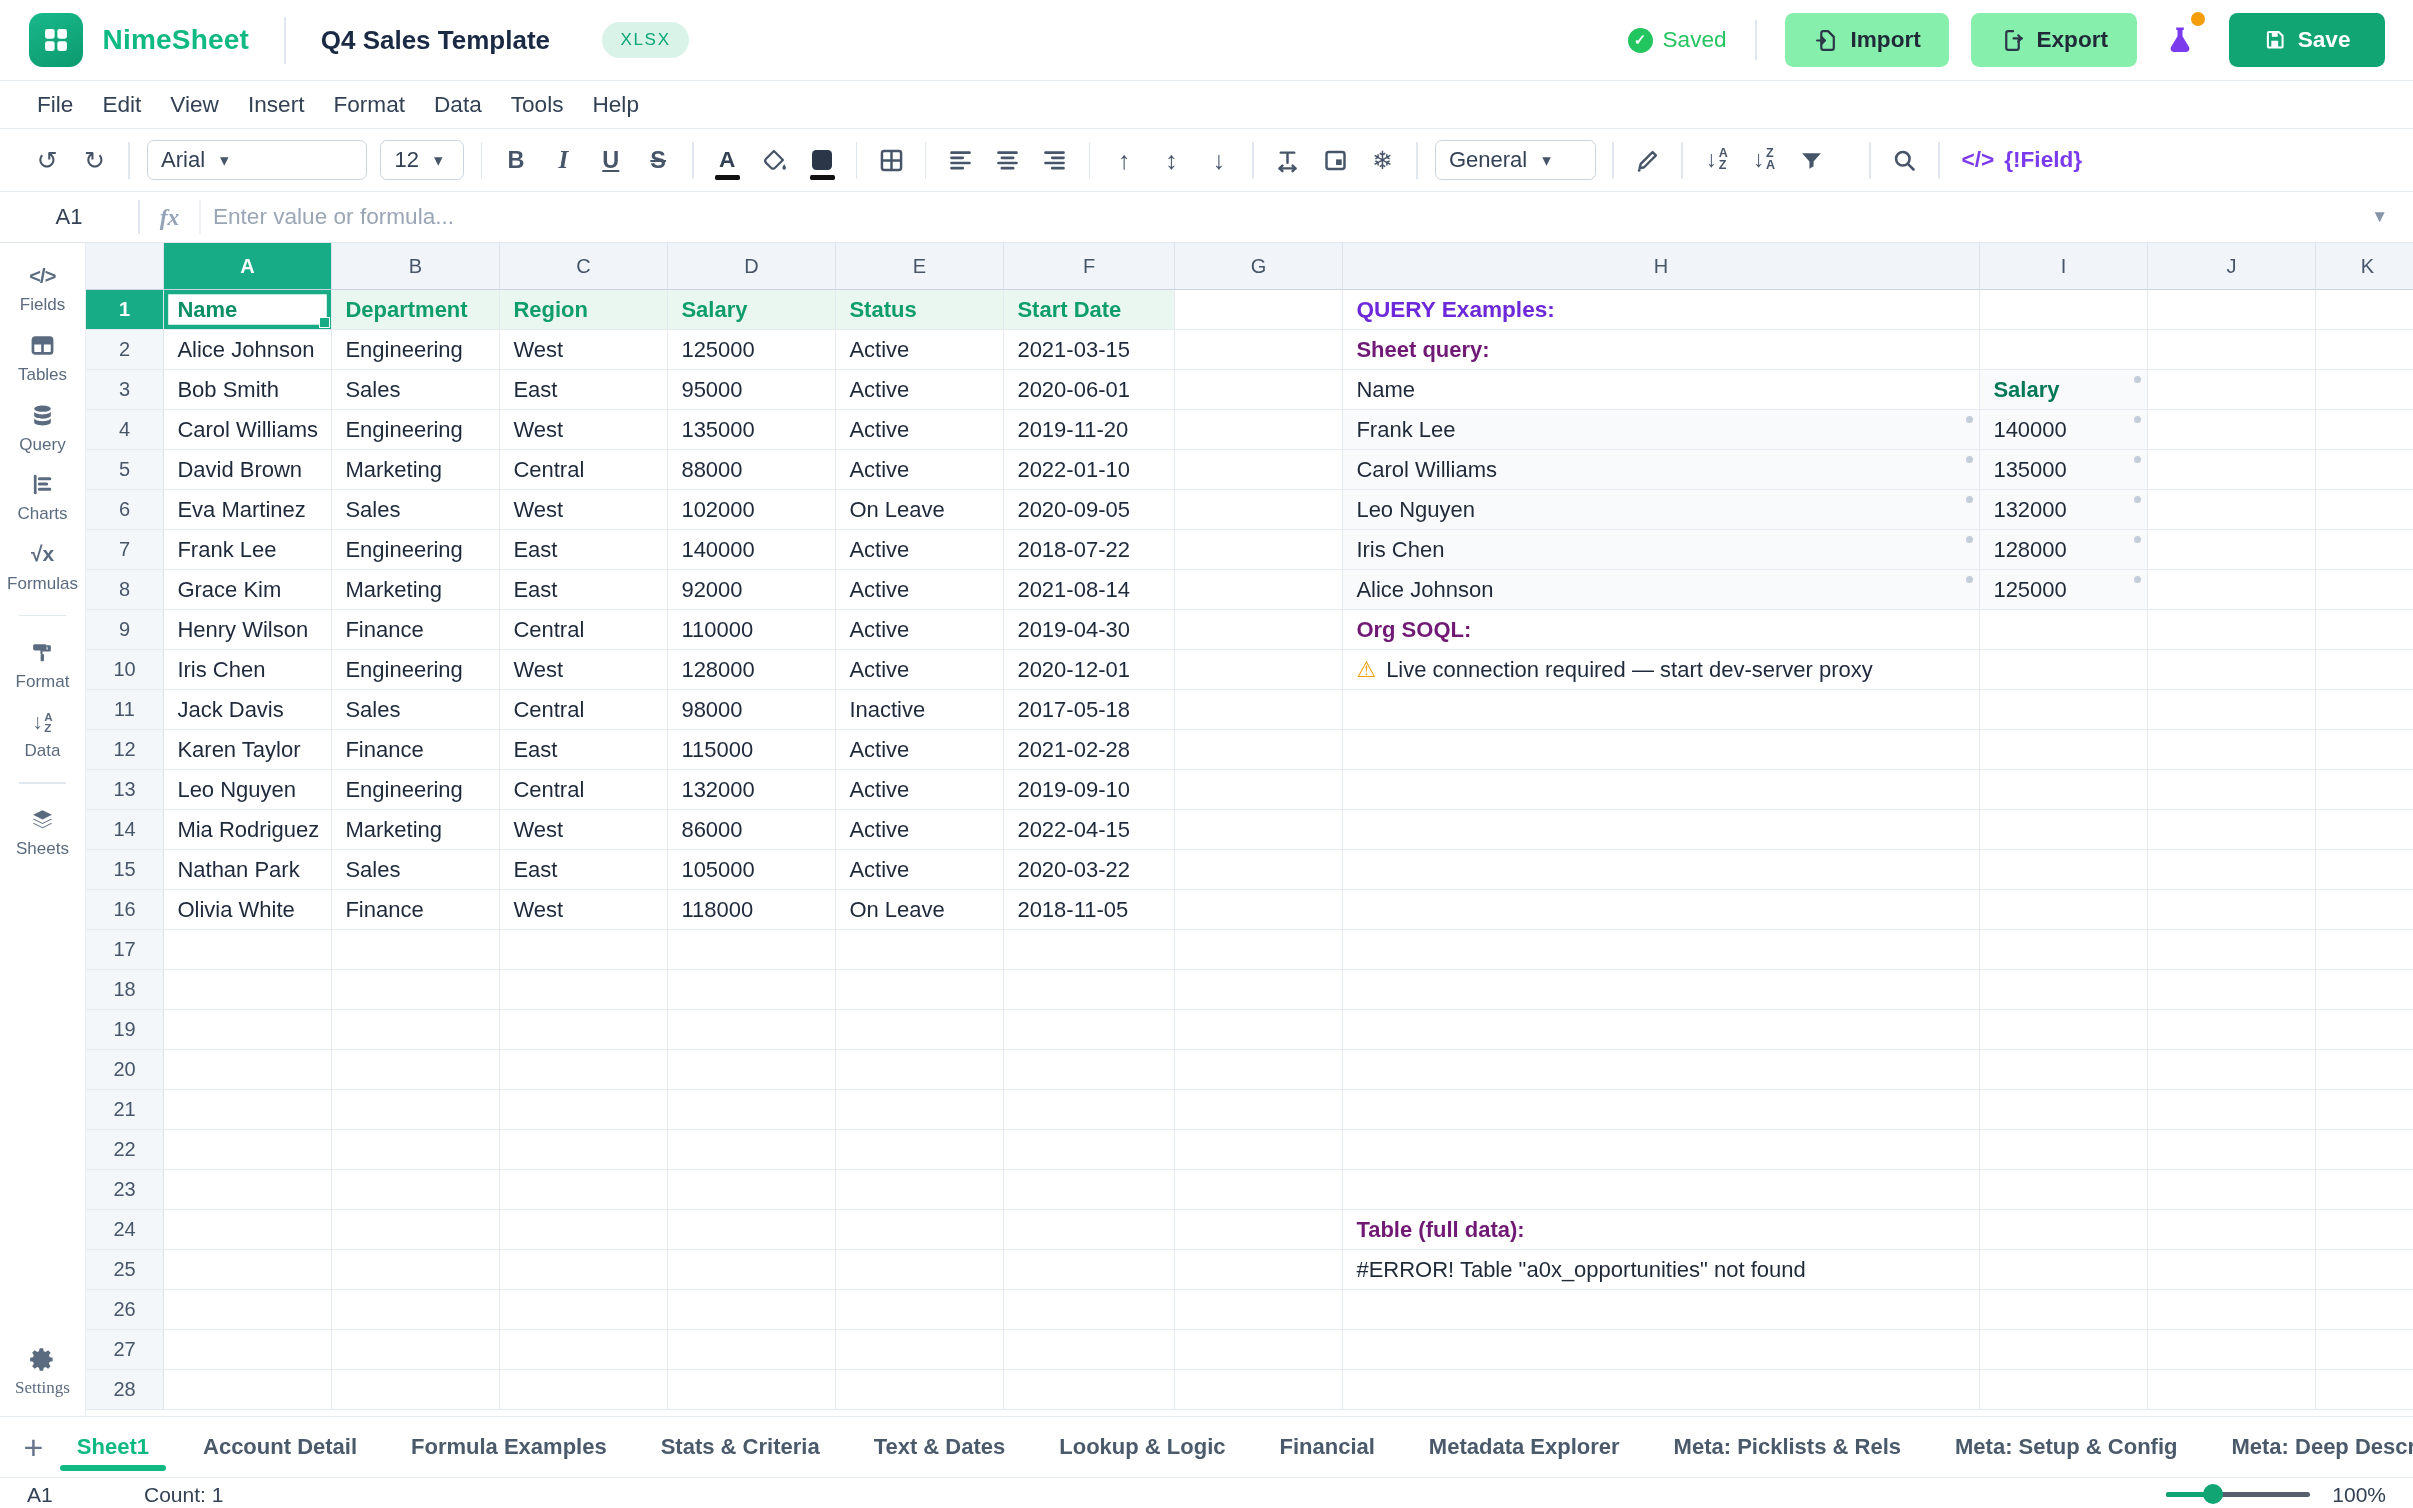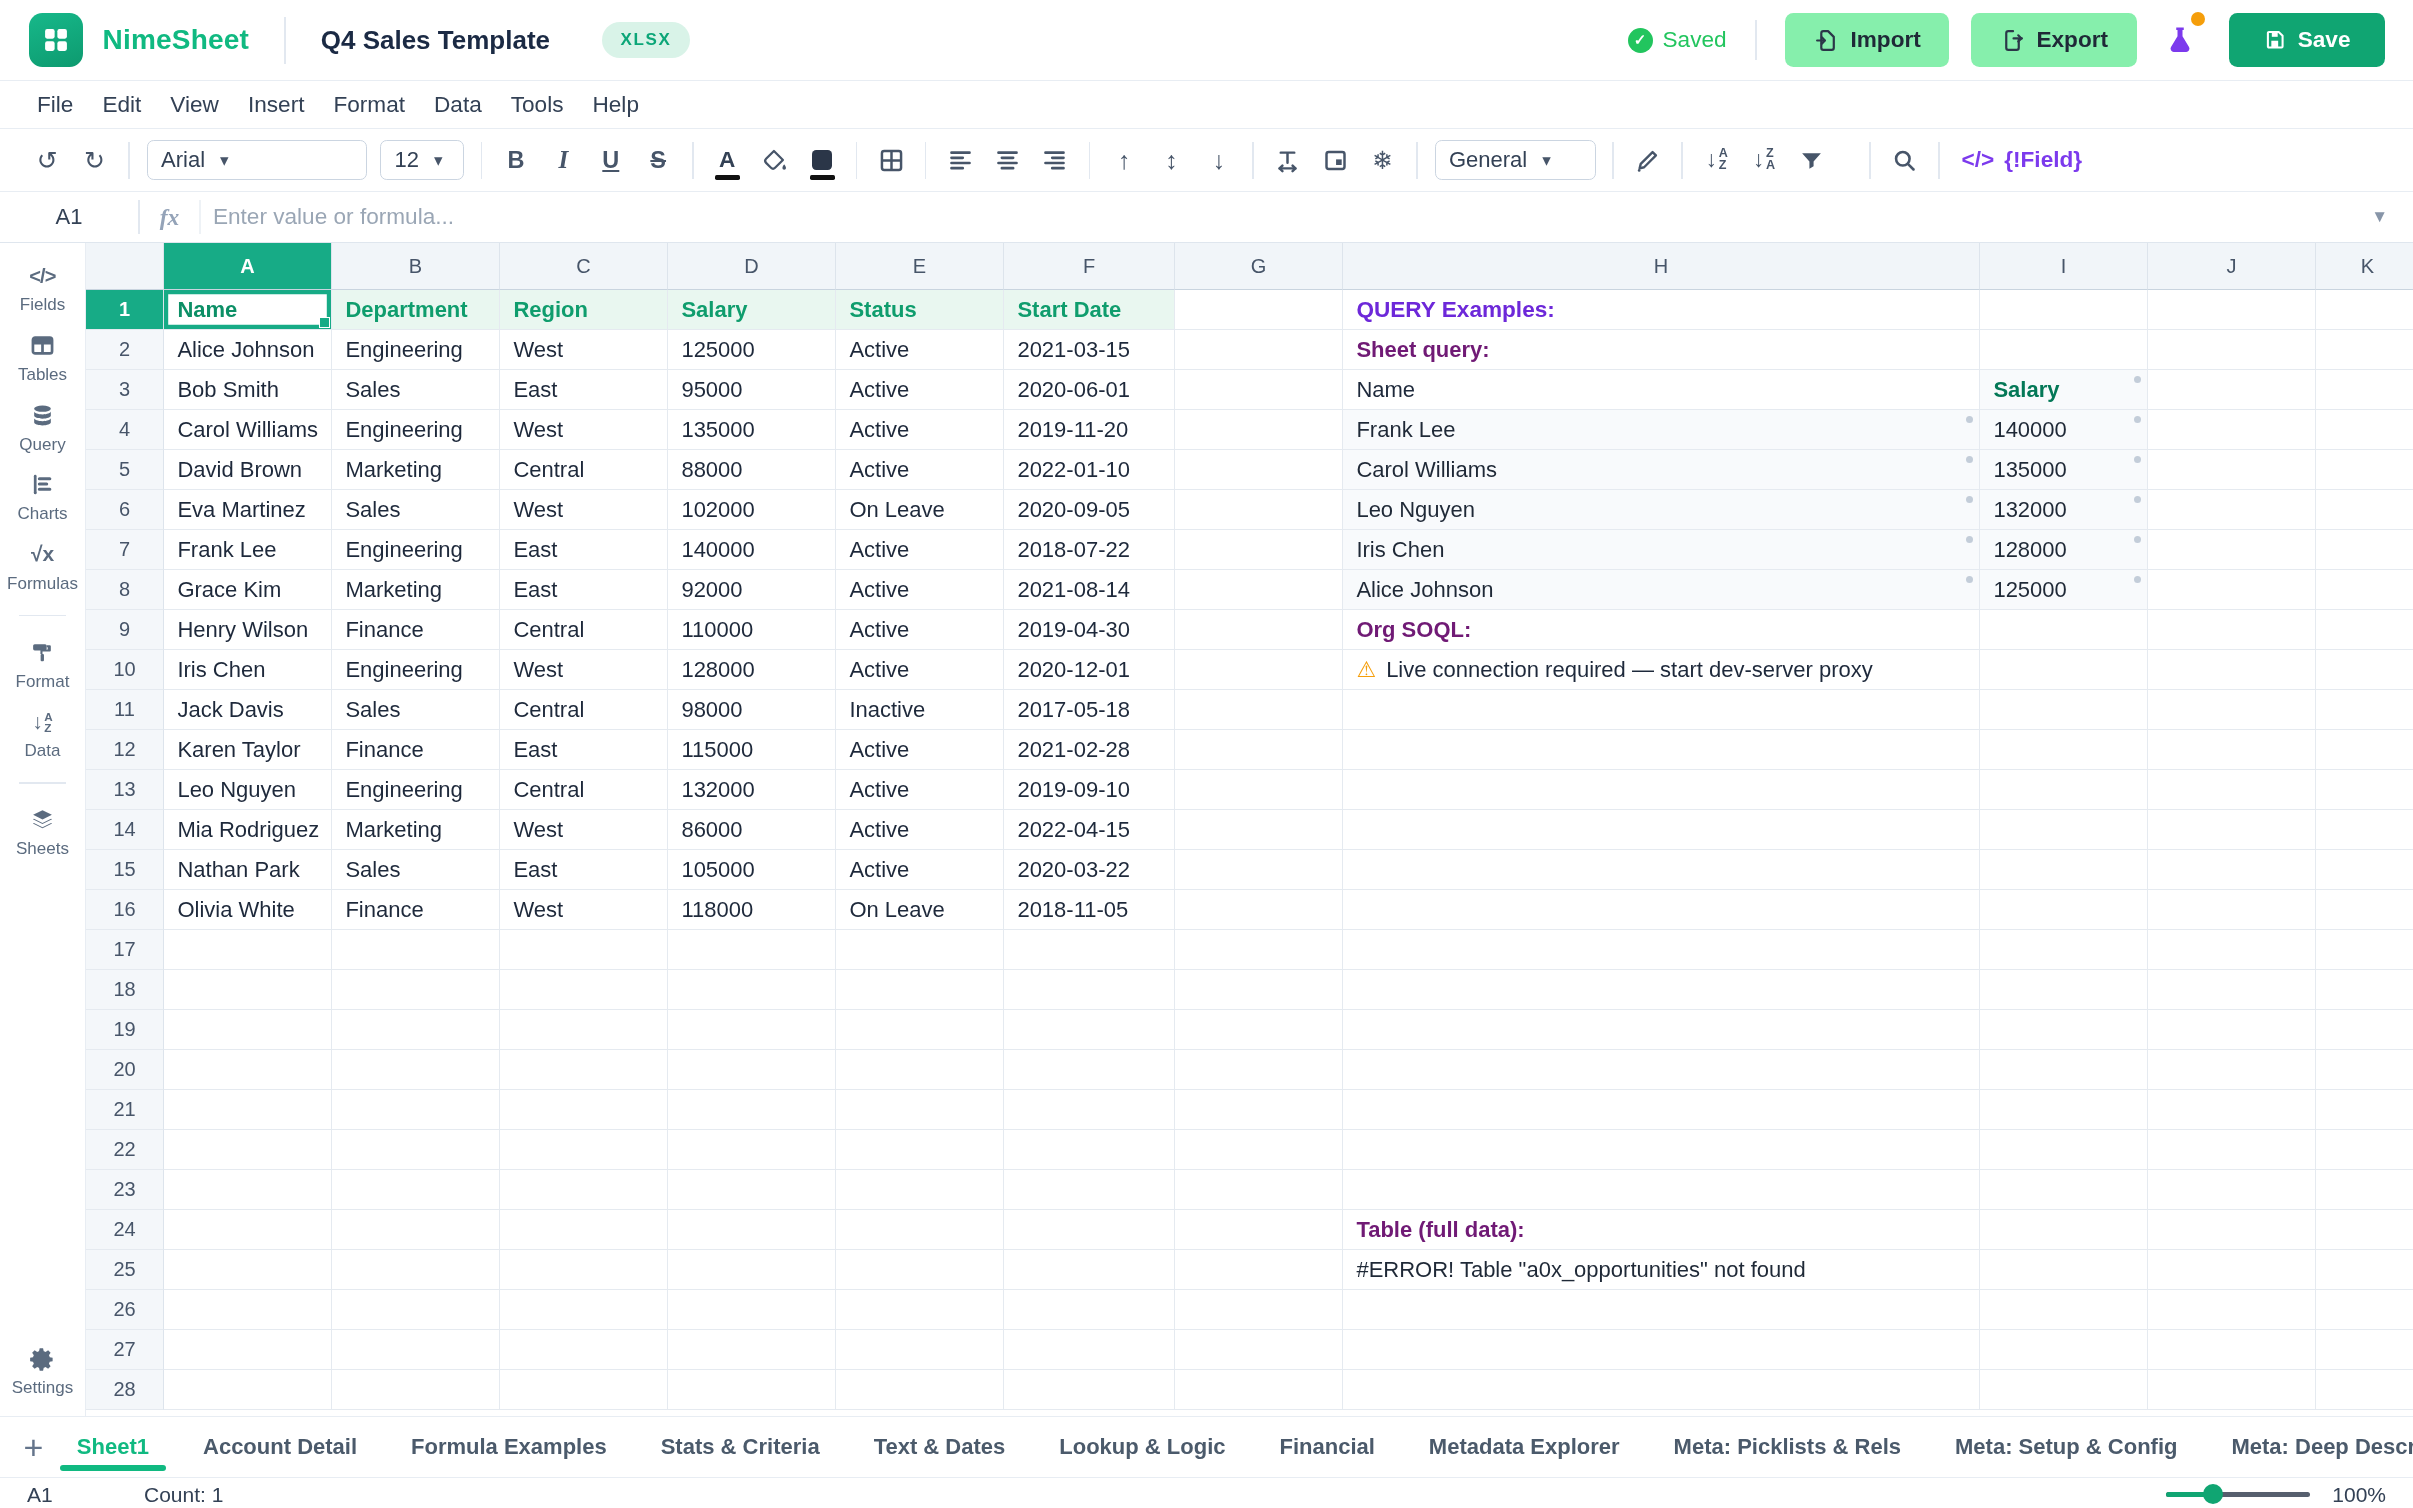--- a/index.html
+++ b/index.html
@@ -6,21 +6,21 @@
   html,body { width:2413px; height:1508px; overflow:hidden; background:#fff;
     font-family:"Liberation Sans", sans-serif; color:#1e293b; }
 
   
   .topbar{height:80px;display:flex;align-items:center;padding:0 28.5px;background:#fff;}
   .logo-mark{width:54px;height:54px;border-radius:13.4px;background:linear-gradient(160deg,#17b88a,#0d9a6f);
     display:flex;align-items:center;justify-content:center;flex:0 0 auto;}
   .wordmark{font-size:28px;font-weight:800;color:#10b981;margin-left:20px;letter-spacing:0.2px;}
   .vdiv{width:1.7px;height:47px;background:#e2e8f0;margin:0 35px;}
   .doctitle{font-size:26px;font-weight:600;color:#1b2a44;}
-  .badge{margin-left:52px;background:#d9f3e8;color:#0ca678;font-size:17px;font-weight:700;
+  .badge{margin-left:52px;background:#d9f3e8;color:#0ca678;font-size:17px;font-weight:400;
     letter-spacing:1.7px;padding:8.4px 18.4px;border-radius:837px;}
   .top-right{margin-left:auto;display:flex;align-items:center;}
   .saved{display:flex;align-items:center;gap:10px;color:#22c55e;font-size:22.6px;font-weight:500;}
   .savedball{width:25px;height:25px;border-radius:50%;background:#22c55e;color:#fff;display:flex;
     align-items:center;justify-content:center;font-size:15px;font-weight:700;}
   .topbtn{display:flex;align-items:center;gap:11.7px;background:#86efac;border:none;border-radius:8.4px;
     padding:0 28.5px;height:54px;font-size:22.6px;font-weight:600;color:#1f2937;cursor:pointer;}
   .flaskwrap{position:relative;margin:0 30px 0 25px;width:37px;height:37px;display:flex;align-items:center;justify-content:center;}
   .notifdot{position:absolute;top:-10px;right:-6.7px;width:14.2px;height:14.2px;border-radius:50%;background:#f59e0b;}
   .savebtn{display:flex;align-items:center;gap:11.7px;background:#10a572;border:none;border-radius:8.4px;
@@ -63,21 +63,21 @@
   
   .main{display:flex;height:1173px;position:relative;}
   .sidebar{width:86px;border-right:1.7px solid #e8edf3;display:flex;flex-direction:column;align-items:center;
     padding-top:17px;position:relative;flex:0 0 auto;}
   .sitem{display:flex;flex-direction:column;align-items:center;margin-bottom:14.2px;color:#5b6b7f;cursor:pointer;}
   .sitem .sicon{height:32px;display:flex;align-items:center;justify-content:center;font-size:22px;font-weight:700;}
   .sitem .slabel{font-size:17px;margin-top:3.4px;}
   .sdiv{width:47px;height:1.7px;background:#e2e8f0;margin:6.7px 0 20px;}
   .settings{position:absolute;bottom:18.4px;left:0;right:0;display:flex;flex-direction:column;align-items:center;color:#5b6b7f;cursor:pointer;}
   .settings .sicon{font-size:27px;height:32px;display:flex;align-items:center;justify-content:center;}
-  .settings .slabel{font-size:17px;margin-top:1.7px;}
+  .settings .slabel{font-size:17px;margin-top:1.7px;font-family:Liberation Serif, serif;}
 
   
   .gridwrap{flex:1;overflow:hidden;}
   .grid{display:grid;}
   .cell{border-right:0.8px solid #e5eaf0;border-bottom:0.8px solid #e5eaf0;background:#fff;display:flex;
     align-items:center;padding-left:13.4px;font-size:22px;white-space:nowrap;overflow:hidden;position:relative;cursor:cell;}
   .ch{background:#f1f5f9;color:#475569;font-size:20px;font-weight:500;justify-content:center;padding-left:0;
     border-right:0.8px solid #dde4ec;border-bottom:1.7px solid #c9d4df;cursor:pointer;}
   .rh{background:#f4f7fa;color:#475569;font-size:20px;justify-content:center;padding-left:0;
     border-right:1.7px solid #dde4ec;border-bottom:0.8px solid #e5eaf0;cursor:pointer;}

